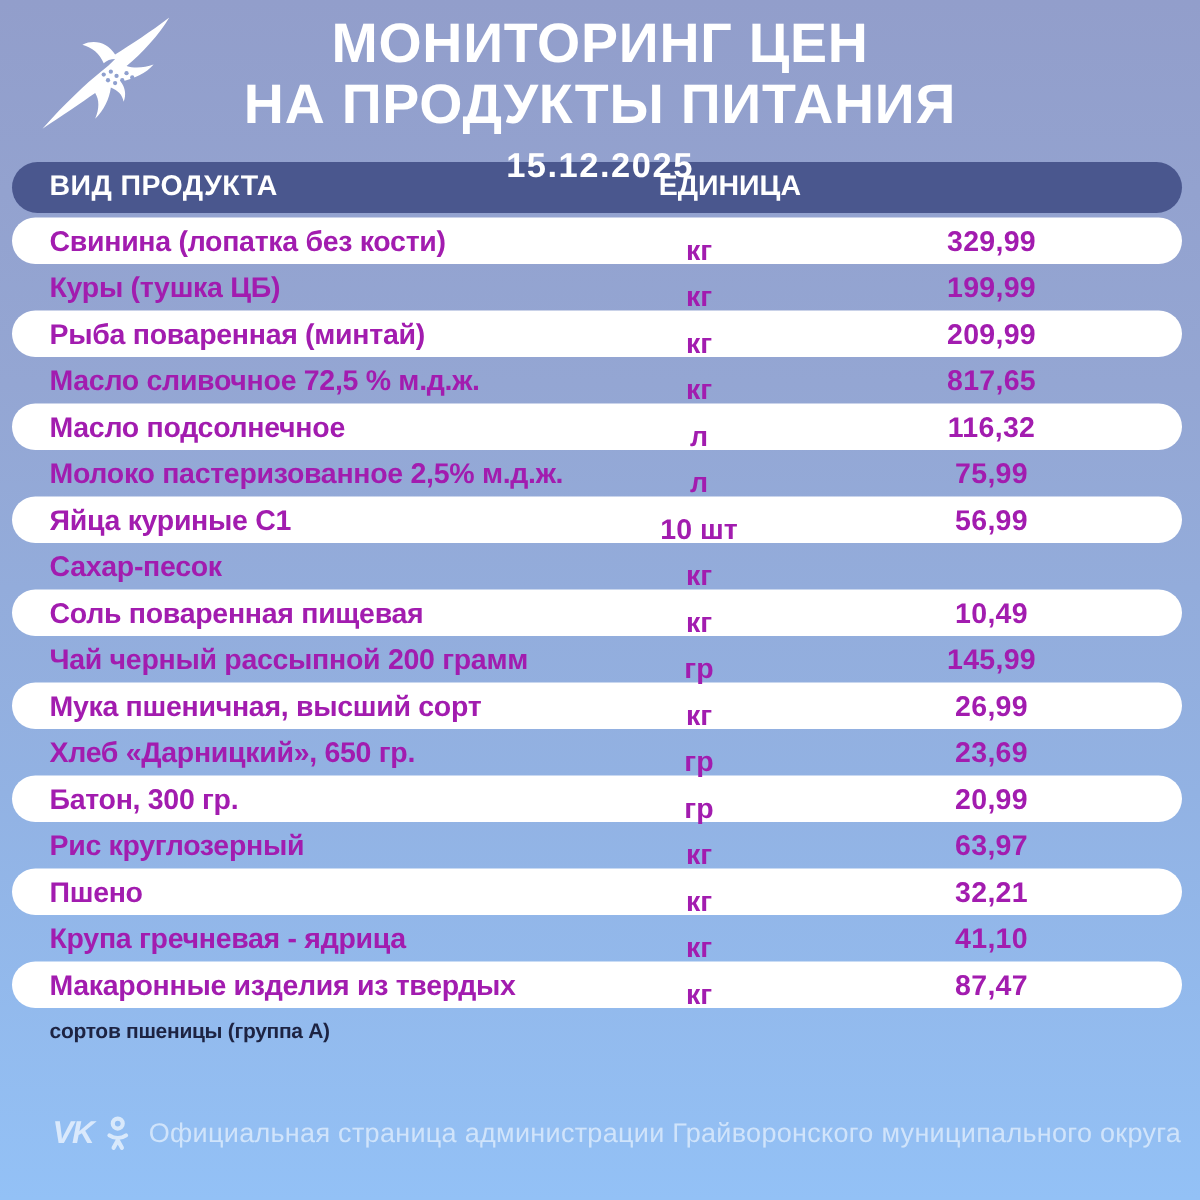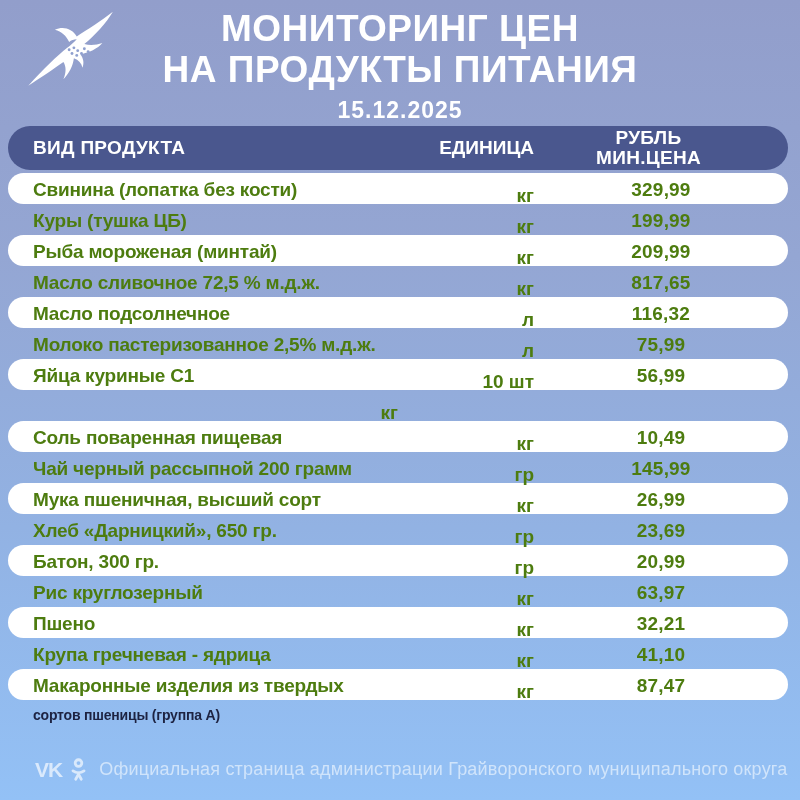--- a/index.html
+++ b/index.html
@@ -4,60 +4,60 @@
 <style>
   html,body{margin:0;padding:0;}
   body{
     width:800px;height:800px;
     font-family:"Liberation Sans", sans-serif;
     background:linear-gradient(180deg,#929ecb 0%,#94a6d3 32%,#92b2e3 66%,#93c1f6 100%);
     overflow:hidden;
     display:flex;flex-direction:column;
   }
   
-  .top{position:relative;height:126px;flex:none;}
+  .top{position:relative;height:108px;flex:none;}
   .logo{position:absolute;left:22px;top:6px;width:100px;height:95px;}
   .titles{
     position:absolute;left:0;right:0;top:8px;
     text-align:center;color:#ffffff;font-weight:800;
   }
   .title-line{font-size:37px;line-height:41px;letter-spacing:.5px;}
   .date-line{font-size:23px;line-height:36px;letter-spacing:1px;margin-top:2px;}
   
   .table-wrap{width:780px;margin:0 auto 0 8px;flex:none;}
   .thead{
-    height:44px;background:#4a578e;border-radius:26px;
+    height:34px;background:#4a578e;border-radius:26px;
     display:grid;grid-template-columns:390px 136px 1fr;
     align-items:center;color:#ffffff;font-weight:700;font-size:19px;
     margin-bottom:3px;
   }
   .thead .c1{padding-left:25px;letter-spacing:.3px;}
   .thead .c2{text-align:right;}
   .thead .c3{text-align:center;padding-right:25px;line-height:20px;letter-spacing:.3px;}
   .tbody{}
   .row{
     height:31px;display:grid;grid-template-columns:390px 136px 1fr;
-    align-items:center;color:#4d7c0f;font-weight:700;font-size:19px;
+    align-items:center;color:#a21caf;font-weight:700;font-size:19px;
   }
   .row.white{background:#ffffff;border-radius:17px;}
   .cell.product{padding-left:25px;white-space:nowrap;letter-spacing:-.2px;}
-  .cell.unit{text-align:right;margin-top:12px;}
+  .cell.unit{text-align:center;margin-top:12px;}
   .cell.price{text-align:center;letter-spacing:.2px;}
   .row-continuation{
     height:31px;line-height:31px;padding-left:25px;
     color:#1d2342;font-weight:700;font-size:14px;letter-spacing:-.2px;
   }
   
   .footer{
     flex:1;display:flex;align-items:center;gap:9px;
     padding-left:35px;padding-top:8px;
   }
   .vk-mark{
     color:rgba(245,250,255,.72);font-weight:800;font-size:21px;
-    letter-spacing:-1px;line-height:1;
+    letter-spacing:-1px;font-style:italic;line-height:1;
   }
   .ok-mark{width:15px;height:24px;opacity:.72;}
   .footer-text{
     color:rgba(245,250,255,.62);font-size:18px;font-weight:400;
     letter-spacing:.2px;padding-left:4px;
   }
 </style>
 </head>
 <body>
 
@@ -93,38 +93,34 @@
     <div class="title-line">МОНИТОРИНГ ЦЕН</div>
     <div class="title-line">НА ПРОДУКТЫ ПИТАНИЯ</div>
     <div class="date-line">15.12.2025</div>
   </div>
 </div>
 
 <div class="table-wrap">
   <div class="thead">
     <div class="c1">ВИД ПРОДУКТА</div>
     <div class="c2">ЕДИНИЦА</div>
-    <div class="c3">
-      <div>РУБЛЬ</div>
-      <div>МИН.ЦЕНА</div>
-    </div>
   </div>
   <div class="tbody">
       <div class="row white">
         <div class="cell product">Свинина (лопатка без кости)</div>
         <div class="cell unit">кг</div>
         <div class="cell price">329,99</div>
       </div>
       <div class="row clear">
         <div class="cell product">Куры (тушка ЦБ)</div>
         <div class="cell unit">кг</div>
         <div class="cell price">199,99</div>
       </div>
       <div class="row white">
-        <div class="cell product">Рыба мороженая (минтай)</div>
+        <div class="cell product">Рыба поваренная (минтай)</div>
         <div class="cell unit">кг</div>
         <div class="cell price">209,99</div>
       </div>
       <div class="row clear">
         <div class="cell product">Масло сливочное 72,5 % м.д.ж.</div>
         <div class="cell unit">кг</div>
         <div class="cell price">817,65</div>
       </div>
       <div class="row white">
         <div class="cell product">Масло подсолнечное</div>
@@ -135,20 +131,21 @@
         <div class="cell product">Молоко пастеризованное 2,5% м.д.ж.</div>
         <div class="cell unit">л</div>
         <div class="cell price">75,99</div>
       </div>
       <div class="row white">
         <div class="cell product">Яйца куриные С1</div>
         <div class="cell unit">10 шт</div>
         <div class="cell price">56,99</div>
       </div>
       <div class="row clear">
+        <div class="cell product">Сахар-песок</div>
         <div class="cell unit">кг</div>
       </div>
       <div class="row white">
         <div class="cell product">Соль поваренная пищевая</div>
         <div class="cell unit">кг</div>
         <div class="cell price">10,49</div>
       </div>
       <div class="row clear">
         <div class="cell product">Чай черный рассыпной 200 грамм</div>
         <div class="cell unit">гр</div>

